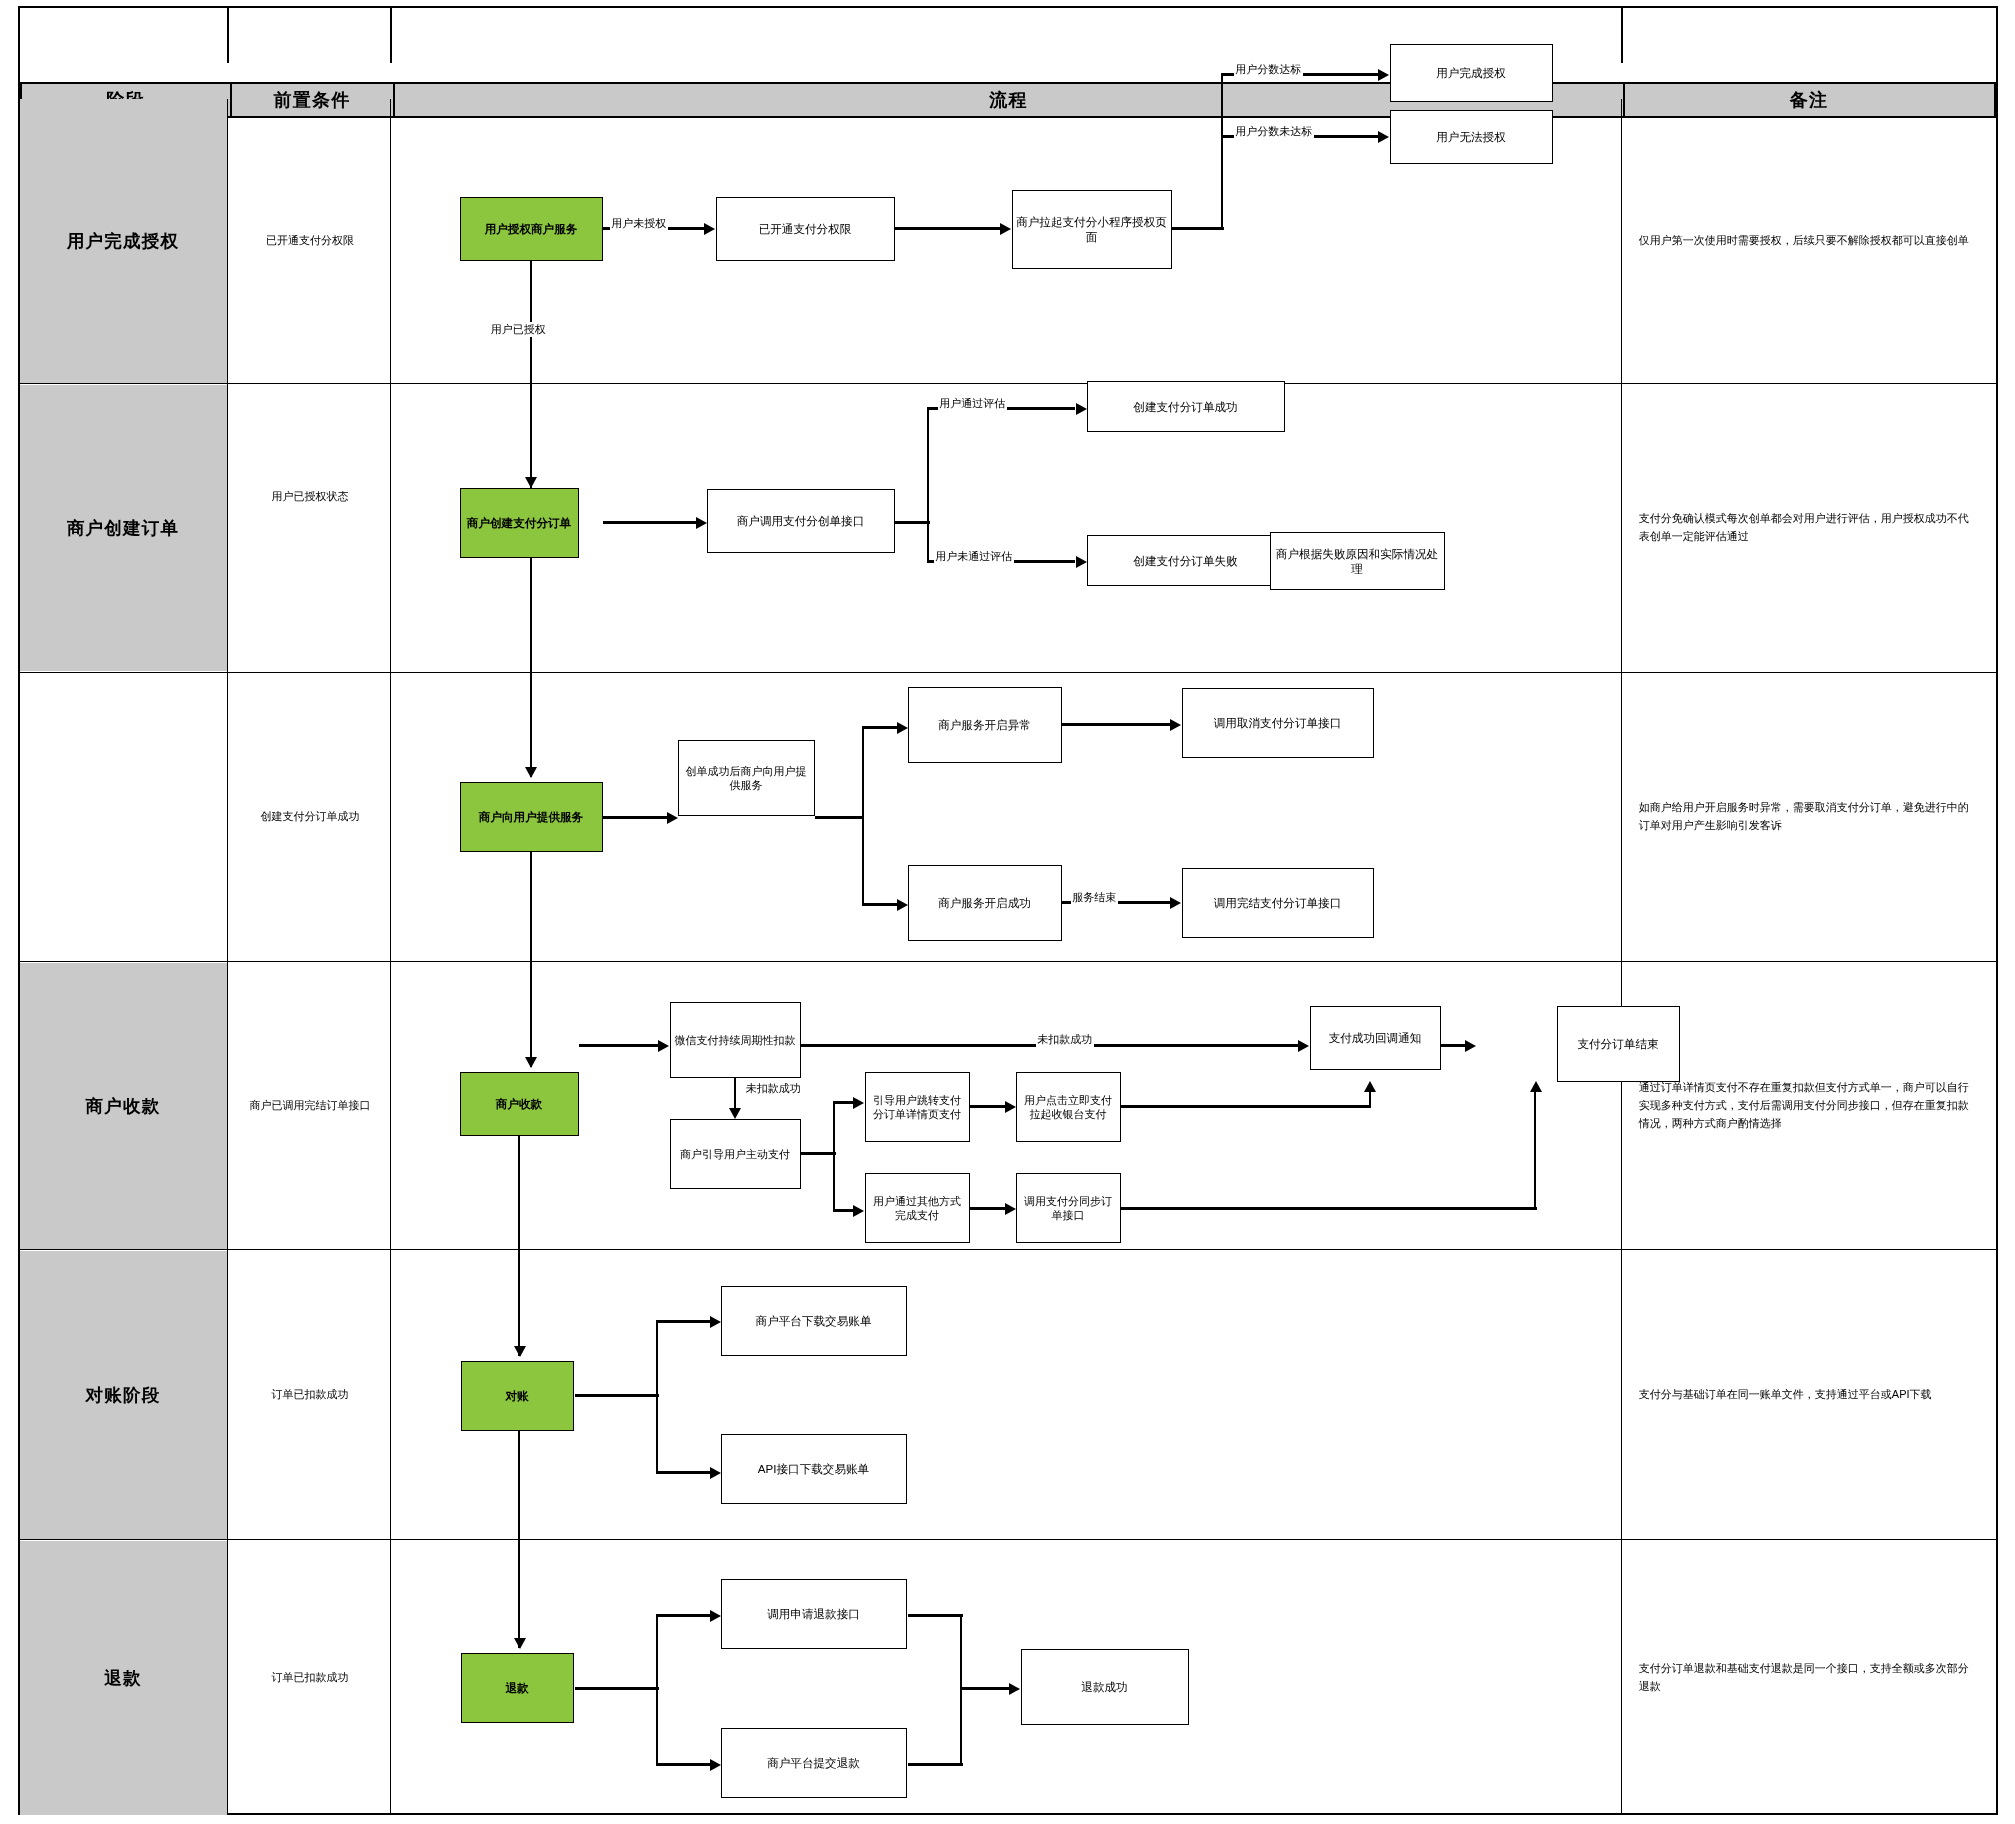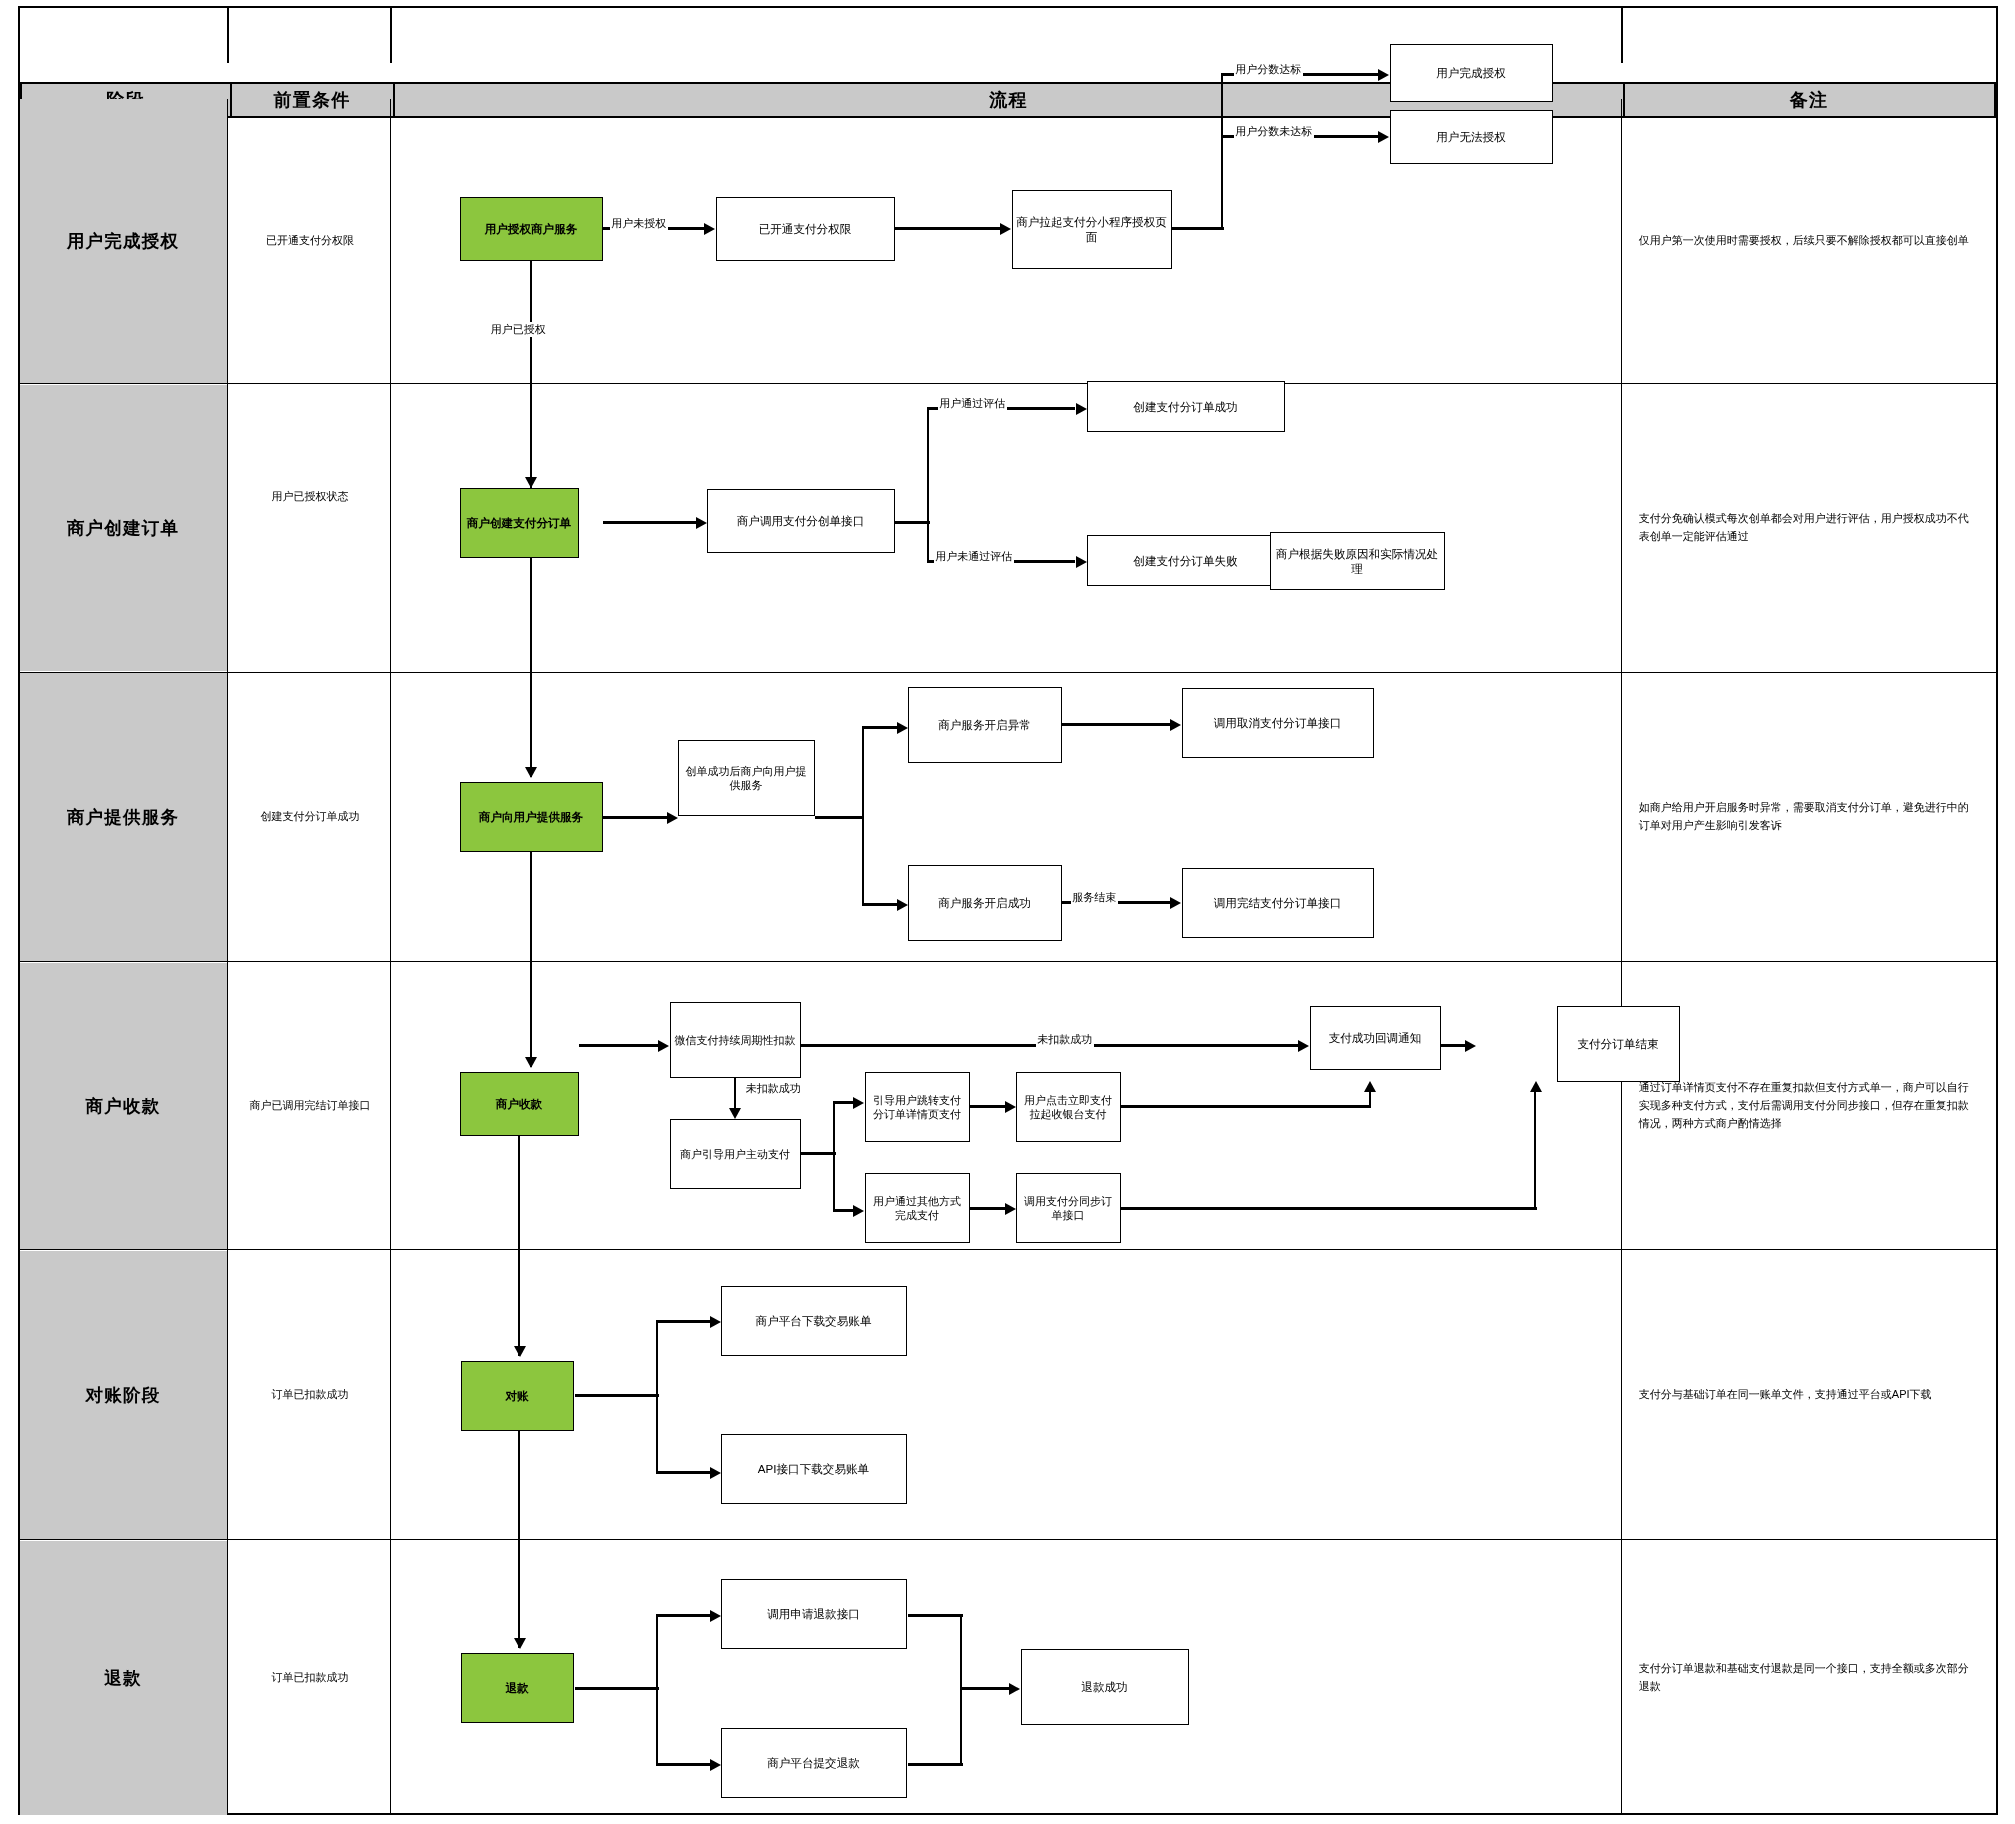--- a/index.html
+++ b/index.html
@@ -78,21 +78,20 @@
     <div class="collineh" style="left:1601px;top:91px;height:1715px;"></div>
 
     <div class="rowline" style="top:375px;"></div>
     <div class="rowline" style="top:664px;"></div>
     <div class="rowline" style="top:953px;"></div>
     <div class="rowline" style="top:1241px;"></div>
     <div class="rowline" style="top:1531px;"></div>
 
     <div class="cell-stage" style="left:0;top:91px;width:207px;height:284px;">用户完成授权</div>
     <div class="cell-stage" style="left:0;top:377px;width:207px;height:286px;">商户创建订单</div>
-    <div class="cell-stage" style="left:0;top:665px;width:207px;height:288px;">商户提供服务</div>
     <div class="cell-stage" style="left:0;top:955px;width:207px;height:286px;">商户收款</div>
     <div class="cell-stage" style="left:0;top:1243px;width:207px;height:288px;">对账阶段</div>
     <div class="cell-stage" style="left:0;top:1533px;width:207px;height:274px;">退款</div>
 
     <div class="cell-pre" style="left:210px;top:91px;width:161px;height:284px;">已开通支付分权限</div>
     <div class="cell-pre" style="left:210px;top:377px;width:161px;height:224px;">用户已授权状态</div>
     <div class="cell-pre" style="left:210px;top:665px;width:161px;height:288px;">创建支付分订单成功</div>
     <div class="cell-pre" style="left:210px;top:955px;width:161px;height:286px;">商户已调用完结订单接口</div>
     <div class="cell-pre" style="left:210px;top:1243px;width:161px;height:288px;">订单已扣款成功</div>
     <div class="cell-pre" style="left:210px;top:1533px;width:161px;height:274px;">订单已扣款成功</div>

